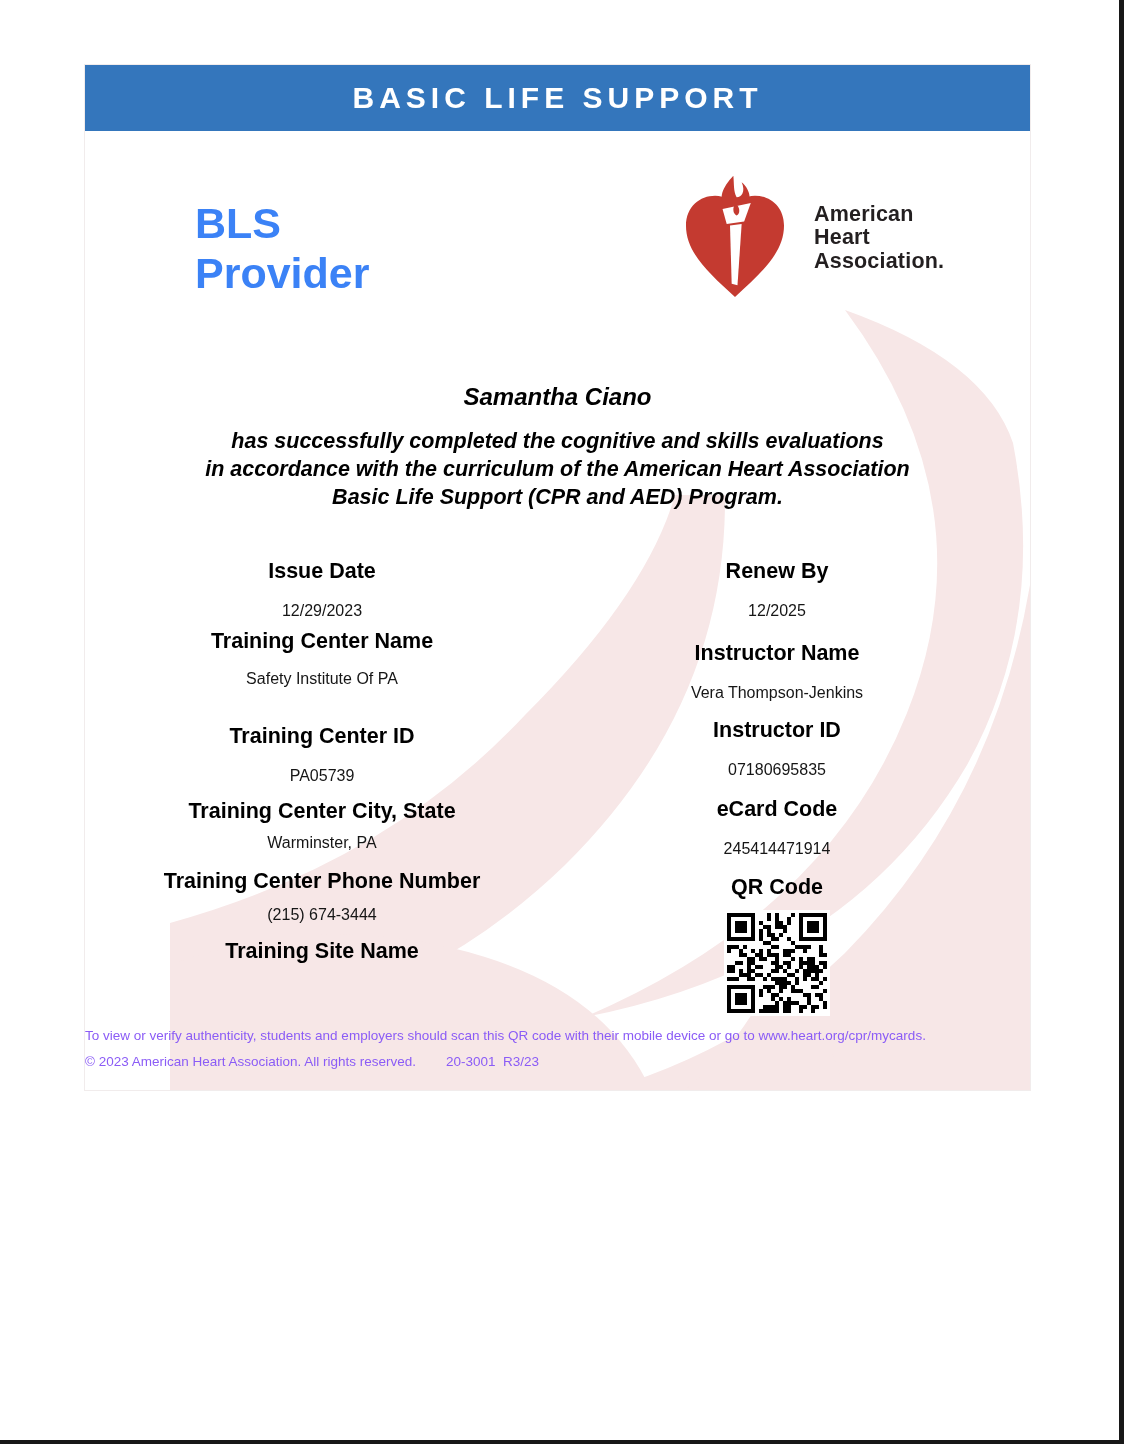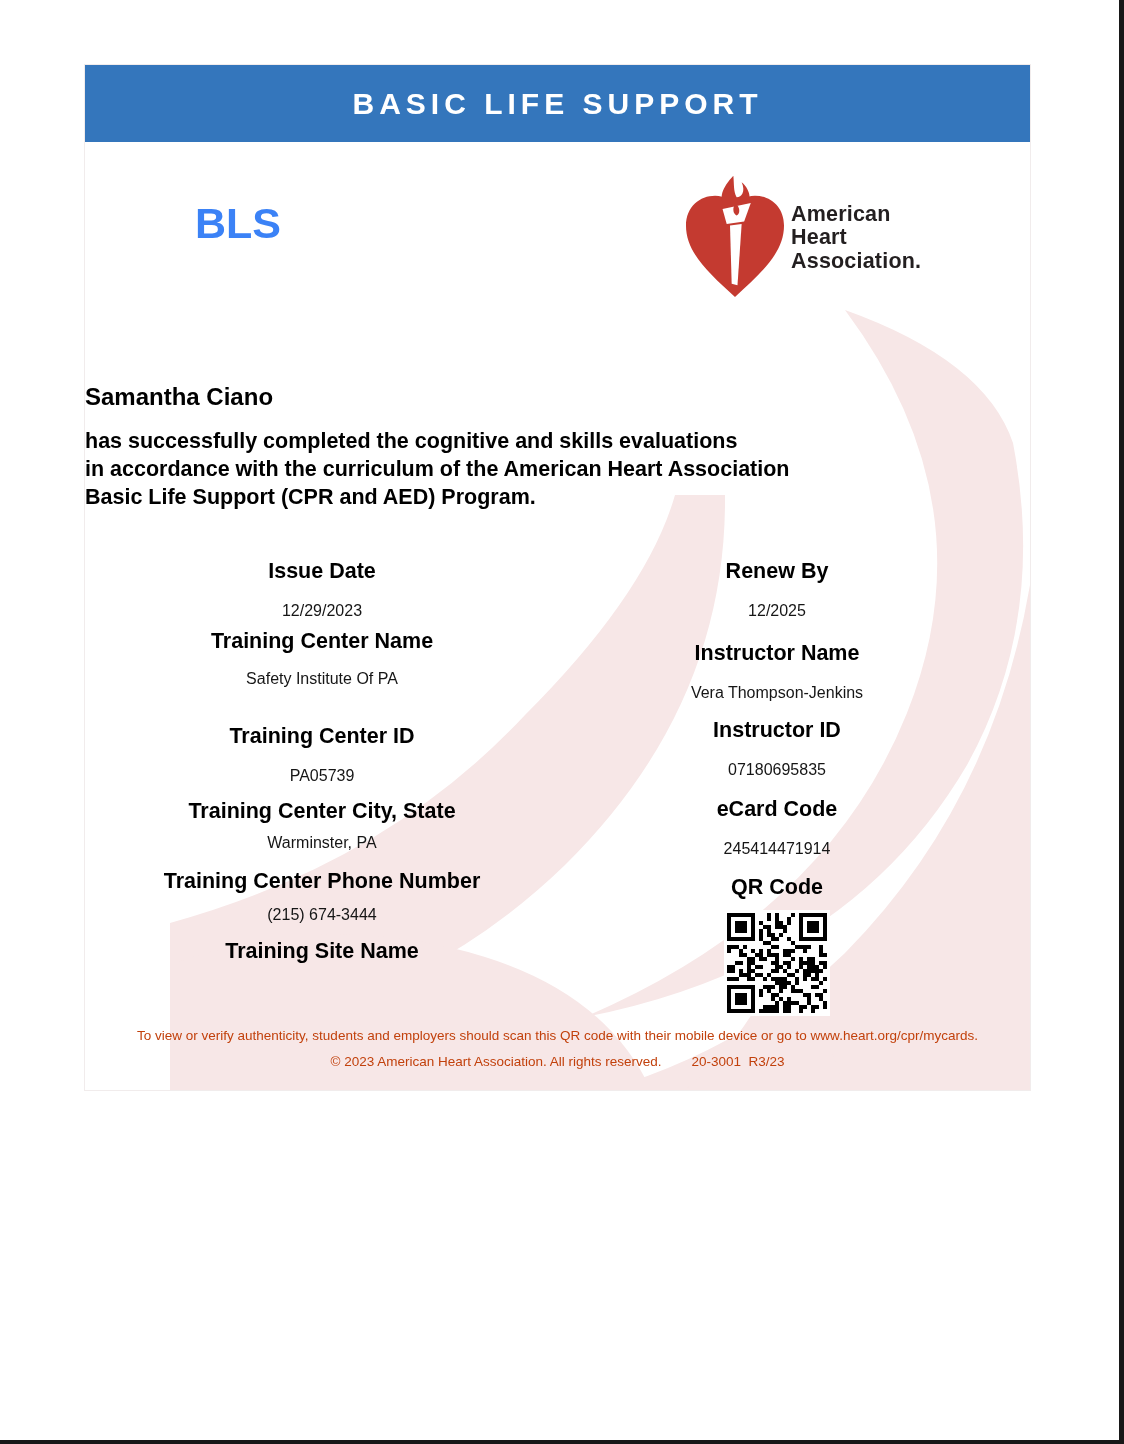--- a/index.html
+++ b/index.html
@@ -8,48 +8,48 @@
   .screen { position:relative; width:1124px; height:1444px; background:#ffffff; }
 
   
   .edge-right  { position:absolute; right:0; top:0; width:5px; height:100%; background:#181818; }
   .edge-bottom { position:absolute; left:0; bottom:0; width:100%; height:4px; background:#181818; }
 
   
   .card { position:absolute; left:85px; top:65px; width:945px; height:1025px;
           background:#ffffff; box-shadow:0 0 0 1px #f1ecec; }
 
-  .card-header { position:absolute; left:0; top:0; width:945px; height:77px;
+  .card-header { position:absolute; left:0; top:0; width:945px; height:66px;
                  background:#3476BC; display:flex; align-items:center; justify-content:center; z-index:2; }
   .card-header span { color:#ffffff; font-size:30px; font-weight:bold; letter-spacing:5px; }
 
   .watermark { position:absolute; left:0; top:77px; width:945px; height:948px; z-index:0; }
 
   .bls-title { position:absolute; left:110px; top:133px; z-index:1;
                color:#3b82f6; font-size:43px; font-weight:bold; line-height:1.17; }
 
   .aha-logo { position:absolute; left:596px; top:104px; z-index:1;
-              display:flex; align-items:center; gap:2px; }
+              display:flex; align-items:center; gap:25px; }
   .aha-logo .heart-svg { width:108px; height:138px; }
   .logo-text { color:#231F20; font-size:21.5px; font-weight:bold; line-height:1.1; letter-spacing:.2px; }
 
-  .cert-text { position:absolute; left:0; top:318px; width:945px; text-align:left; z-index:1; color:#000; }
+  .cert-text { position:absolute; left:0; top:318px; width:945px; text-align:center; z-index:1; color:#000;font-style:italic; }
   .student-name { font-size:24px; font-weight:bold; margin-bottom:17px; }
   .statement { font-size:21.5px; font-weight:bold; line-height:1.3;margin-top:7px; }
 
   .col { position:absolute; width:400px; text-align:center; z-index:1; }
   .col-left  { left:37px;  top:494px; }
   .col-right { left:492px; top:494px; }
   .flabel { font-size:21.5px; font-weight:bold; color:#000; line-height:1.2; }
   .fvalue { font-size:16px; color:#161616; margin-top:16px; line-height:1.2; }
 
   .qr { display:inline-block; margin-top:9px; background:#ffffff; padding:3px; line-height:0; }
 
-  .footer { position:absolute; left:0; top:963px; width:945px; text-align:center; z-index:1;
-            color:#c2410c; font-size:13.5px; line-height:1.25; }
+  .footer { position:absolute; left:0; top:963px; width:945px; z-index:1;
+            color:#8b5cf6; font-size:13.5px; line-height:1.25; }
   .footer .f2 { margin-top:9px; }
   .doc-num { margin-left:26px; white-space:pre; }
 </style>
 </head>
 <body>
 
 <div class="screen">
 
   <div class="card">
 
@@ -62,20 +62,21 @@
         <path d="M760 245 Q905 440 822 648 Q742 848 500 952 Q765 900 882 700 Q962 555 928 378 Q900 295 760 245 Z"></path>
         <path d="M945 520 Q908 738 760 888 Q662 983 520 1025 L945 1025 Z"></path>
         <path d="M640 430 Q642 640 480 800 Q340 936 130 976 L85 986 L85 858 Q302 798 440 650 Q562 528 590 430 Z"></path>
         <path d="M85 900 Q240 843 400 892 Q522 930 566 1025 L85 1025 Z"></path>
         <path d="M690 905 Q660 975 600 1025 L760 1025 Q740 955 690 905 Z"></path>
       </g>
     </svg>
 
     <div class="bls-title">
       <div>BLS</div>
+      <div>Provider</div>
     </div>
 
     <div class="aha-logo">
       <svg class="heart-svg" viewBox="0 0 130 150" aria-hidden="true">
 
         <path fill="#C43A30" d="M65 146 C32 116 6 92 6 60 C6 37 23 24 41 24 C53 24 62 31 65 41 C68 31 77 24 89 24 C107 24 124 37 124 60 C124 92 98 116 65 146 Z"></path>
 
         <path fill="#C43A30" d="M63 0 C50 14 44 27 54 39 C59 45 68 47 75 42 C86 34 85 18 73 8 C78 19 73 26 67 26 C63 19 64 9 63 0 Z"></path>
 
         <path fill="#ffffff" d="M50 40 L84 33 L76 55 L55 58 Z"></path>

